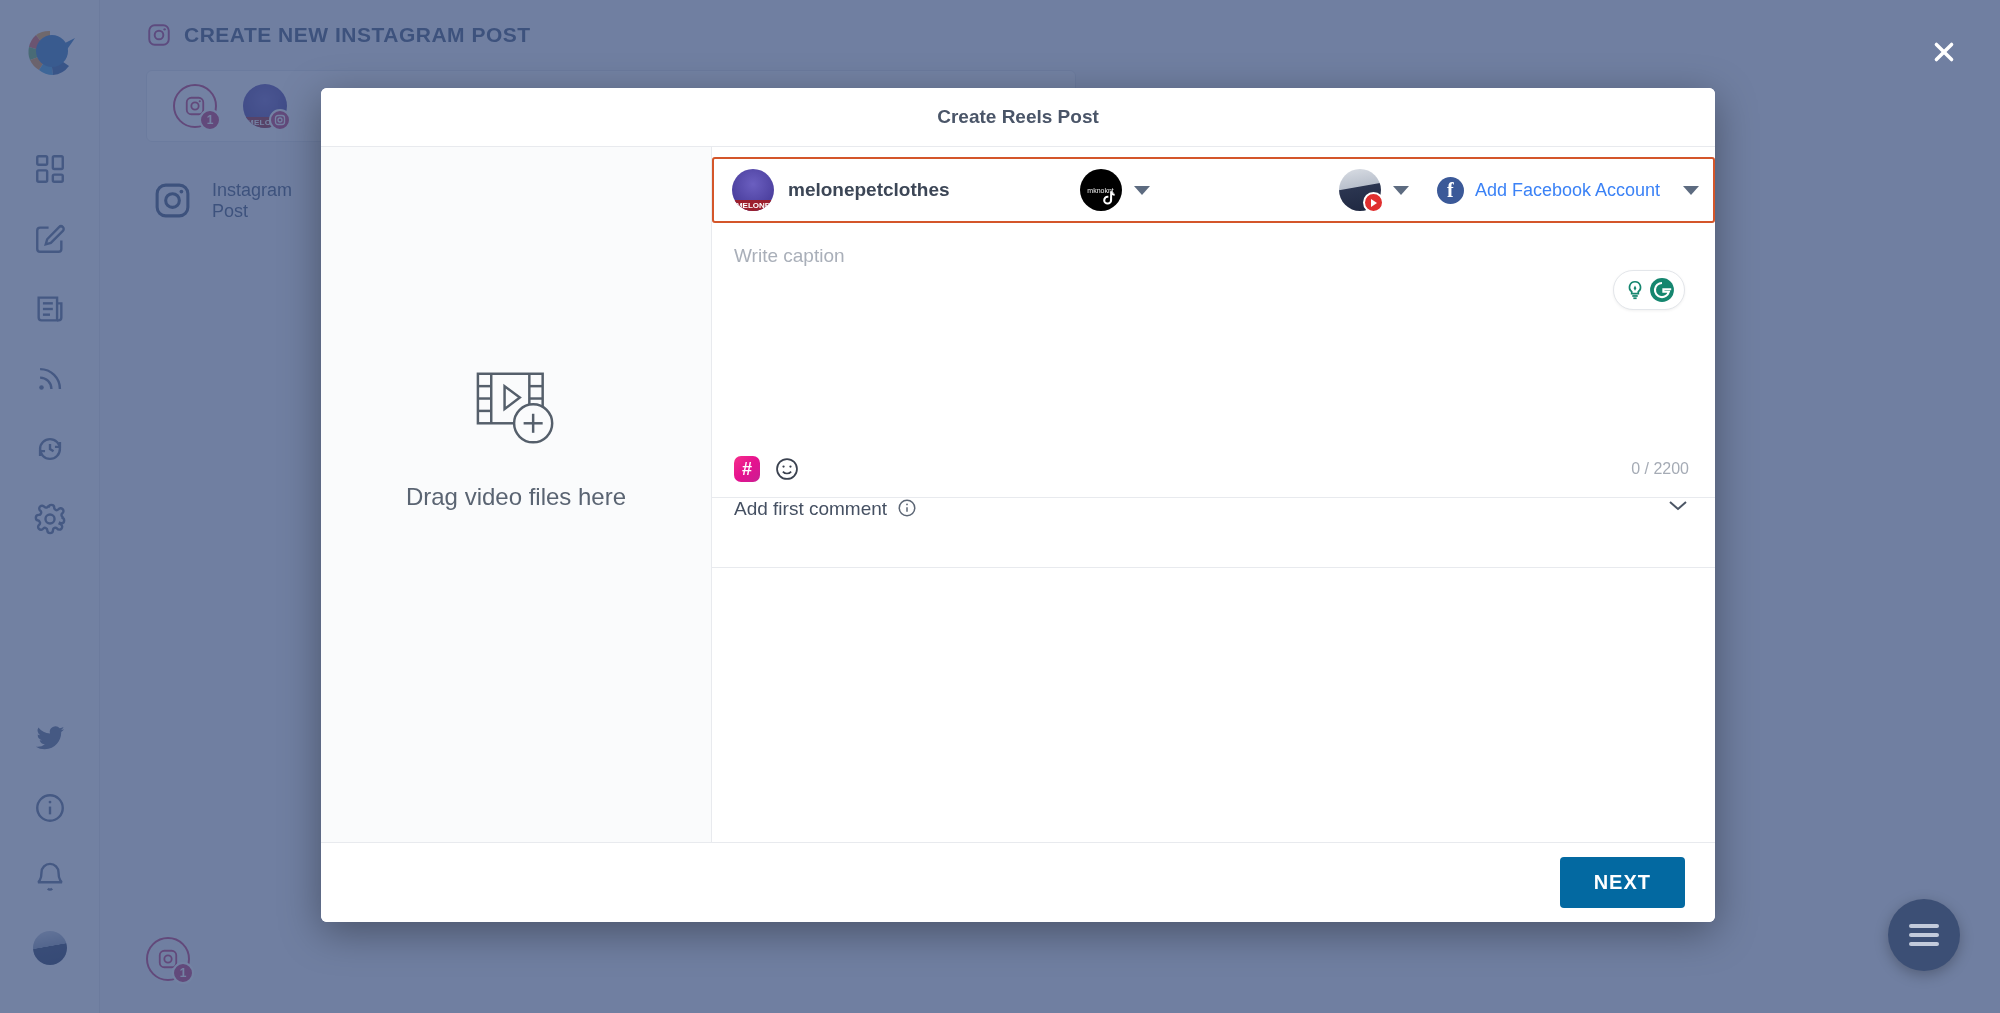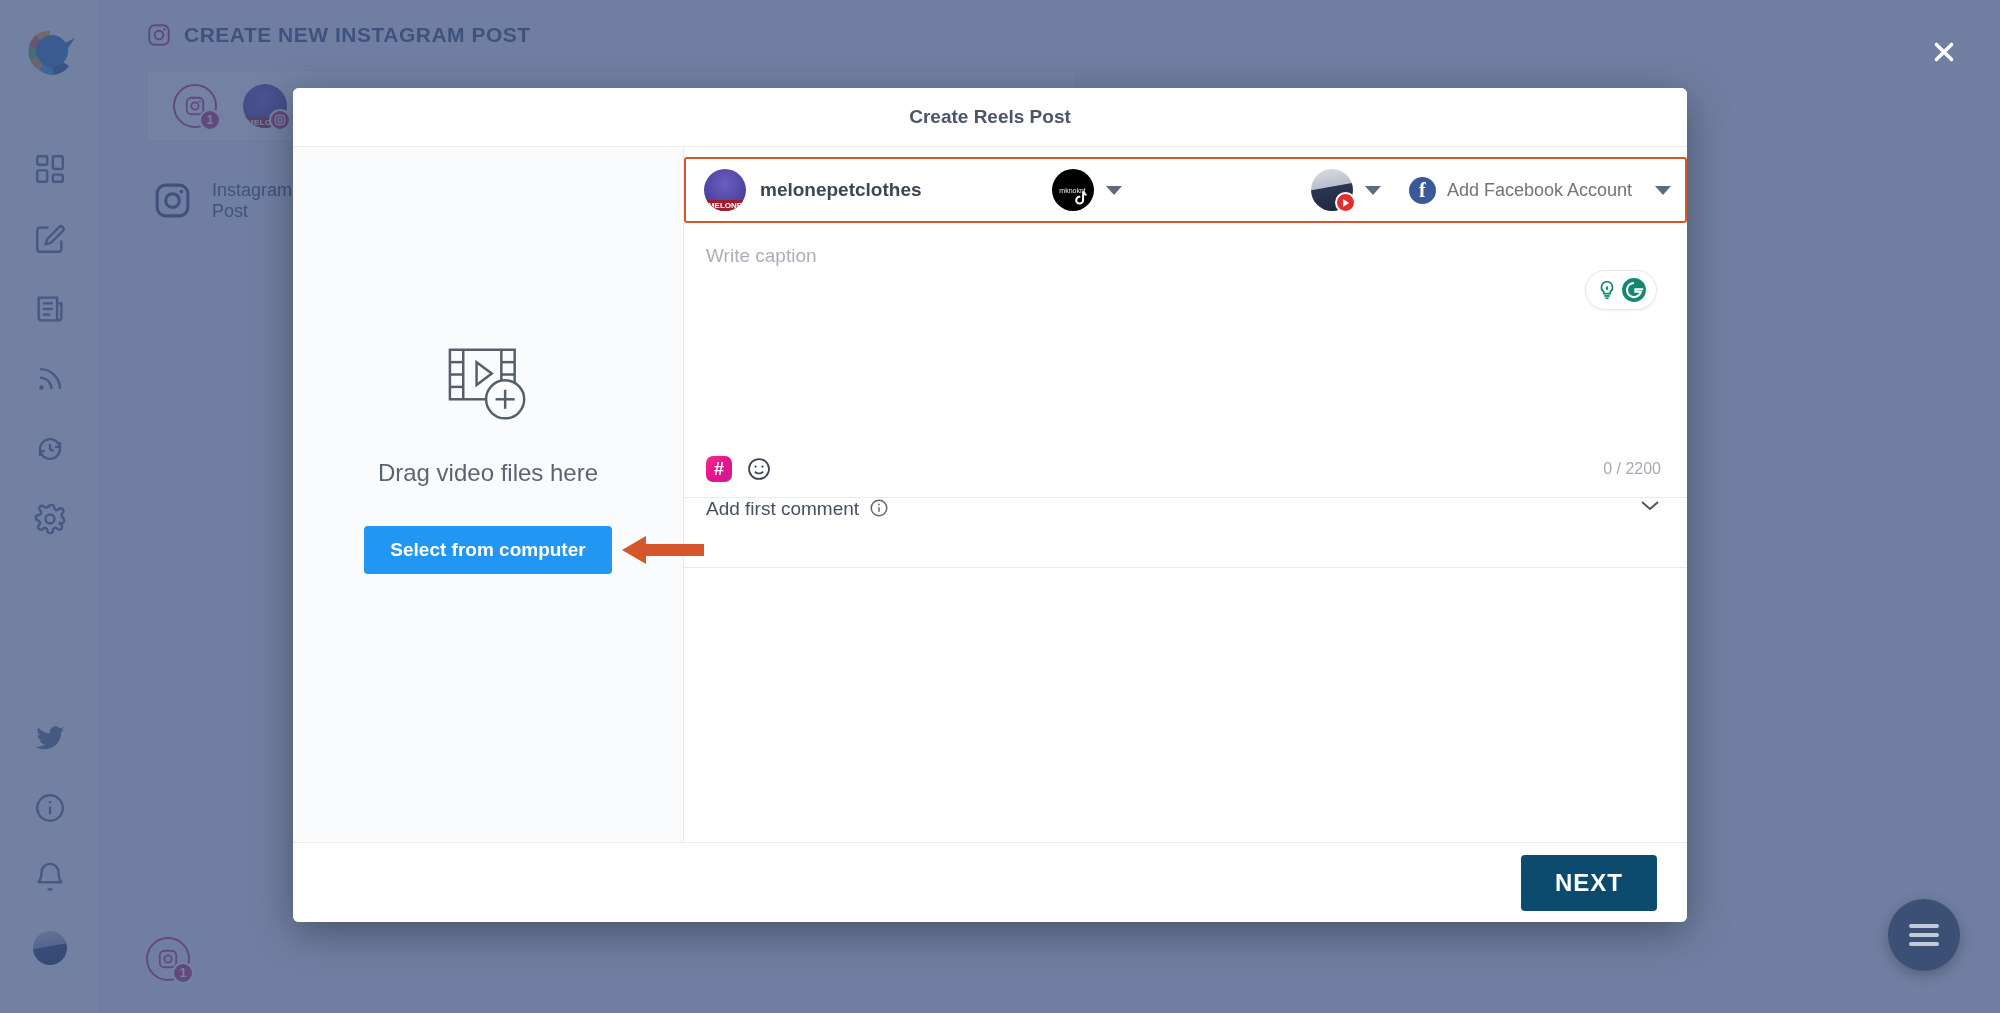--- a/index.html
+++ b/index.html
@@ -62,21 +62,21 @@
   #scrim { position: absolute; inset: 0; background: rgba(61,82,128,0.72); }
 
   #close-overlay {
     position: absolute; right: 36px; top: 32px; width: 40px; height: 40px;
     display: flex; align-items: center; justify-content: center; cursor: pointer;
   }
   #close-overlay svg { width: 26px; height: 26px; }
 
   
   #modal {
-    position: absolute; left: 293px; top: 88px; width: 1394px; height: 834px;
+    position: absolute; left: 321px; top: 88px; width: 1394px; height: 834px;
     background: #fff; border-radius: 6px; box-shadow: 0 10px 40px rgba(0,0,0,.35);
     display: flex; flex-direction: column; overflow: hidden;
   }
   .modal-title {
     height: 58px; display: flex; align-items: center; justify-content: center;
     color: #4a5568; font-size: 19px; font-weight: bold; background: #fff;
   }
   .modal-body { flex: 1; display: flex; border-top: 1px solid #e8eaee; min-height: 0; }
 
   
@@ -119,21 +119,21 @@
     border-radius: 50%; background: #e02f2f; border: 2px solid #fff;
     display: flex; align-items: center; justify-content: center; }
   .yt-badge .play { width: 0; height: 0; border-left: 6px solid #fff;
     border-top: 4px solid transparent; border-bottom: 4px solid transparent; margin-left: 2px; }
   .caret { width: 0; height: 0; border-left: 8px solid transparent; border-right: 8px solid transparent;
     border-top: 9px solid #5d6b80; cursor: pointer; }
   .ab-fb { display: flex; align-items: center; gap: 11px; margin-left: auto; }
   .fb-ico { width: 27px; height: 27px; border-radius: 50%; background: #3b5998;
     display: flex; align-items: center; justify-content: center; color: #fff;
     font-family: "Liberation Serif", serif; font-weight: bold; font-size: 20px; line-height: 1; }
-  .fb-label { font-size: 18px; color: #737373; }
+  .fb-label { font-size: 18px; color: #3b82f6; }
 
   .caption-area { flex: 1; position: relative; display: flex; flex-direction: column; min-height: 0; gap: 46px; }
   .caption-box { flex: 1; padding: 22px 26px 0 22px; position: relative; min-height: 0; }
   .caption-placeholder { font-size: 19px; color: #a9afb9; }
   .grammarly-widget {
     position: absolute; right: 30px; bottom: 86px; width: 72px; height: 40px;
     border: 1px solid #e3e6ea; border-radius: 20px; background: #fff;
     display: flex; align-items: center; justify-content: center; gap: 3px;
     box-shadow: 0 1px 3px rgba(0,0,0,.06); cursor: pointer;
   }
@@ -155,22 +155,22 @@
   .fc-label { font-size: 19px; color: #455062; }
   .info-ico { width: 20px; height: 20px; margin-left: 10px; }
   .chev { margin-left: auto; width: 22px; height: 14px; }
   .spacer-region { flex: 1; }
 
   .modal-footer {
     height: 80px; border-top: 1px solid #e8eaee; display: flex;
     align-items: center; justify-content: flex-end; padding-right: 30px; background: #fff;
   }
   .next-btn {
-    background: #0c4a6e; color: #fff; border: none; border-radius: 4px;
-    font-size: 24px; font-weight: bold; padding: 14px 34px; letter-spacing: 1px;
+    background: #0369a1; color: #fff; border: none; border-radius: 4px;
+    font-size: 20px; font-weight: bold; padding: 14px 34px; letter-spacing: 1px;
     cursor: default; font-family: "Liberation Sans", sans-serif;
   }
 
   
   #fab {
     position: absolute; right: 40px; bottom: 42px; width: 72px; height: 72px;
     border-radius: 50%; background: #3c4f75; display: flex; align-items: center;
     justify-content: center; box-shadow: 0 4px 14px rgba(0,0,0,.25); cursor: pointer;
   }
   #fab .bars { width: 30px; }
@@ -347,26 +347,20 @@
             <line x1="10" y1="44" x2="24" y2="44"></line>
           <line x1="64" y1="18" x2="78" y2="18"></line>
             <line x1="64" y1="31" x2="78" y2="31"></line>
             <line x1="64" y1="44" x2="78" y2="44"></line>
           <path d="M38 18 L54 30 L38 42 Z"></path>
           <circle cx="68" cy="57" r="20" fill="#fafbfc"></circle>
           <line x1="68" y1="47" x2="68" y2="67"></line>
             <line x1="58" y1="57" x2="78" y2="57"></line>
         </svg>
         <div class="drop-text">Drag video files here</div>
-        <div class="drop-btn-wrap">
-          <button class="select-btn">Select from computer</button>
-          <svg class="hint-arrow" viewBox="0 0 82 34">
-            <path d="M0 17 L24 3 L24 11 L82 11 L82 23 L24 23 L24 31 Z" fill="#d4562a"></path>
-          </svg>
-        </div>
       </div>
     </div>
 
     <div class="compose-pane">
 
       <div class="account-bar">
         <div class="ab-profile">
           <div class="ab-avatar">
             <span class="lbl">MELONE</span>
           </div>

